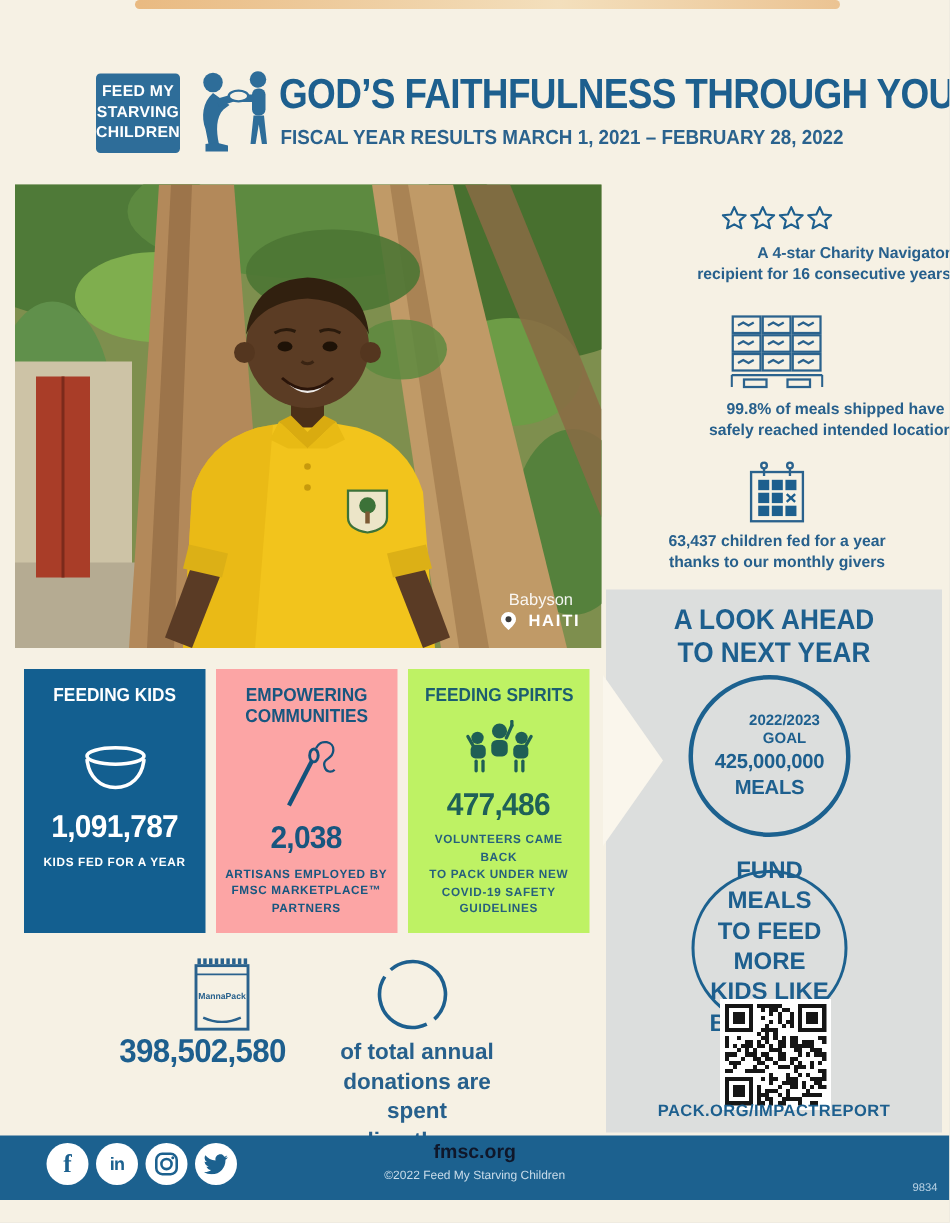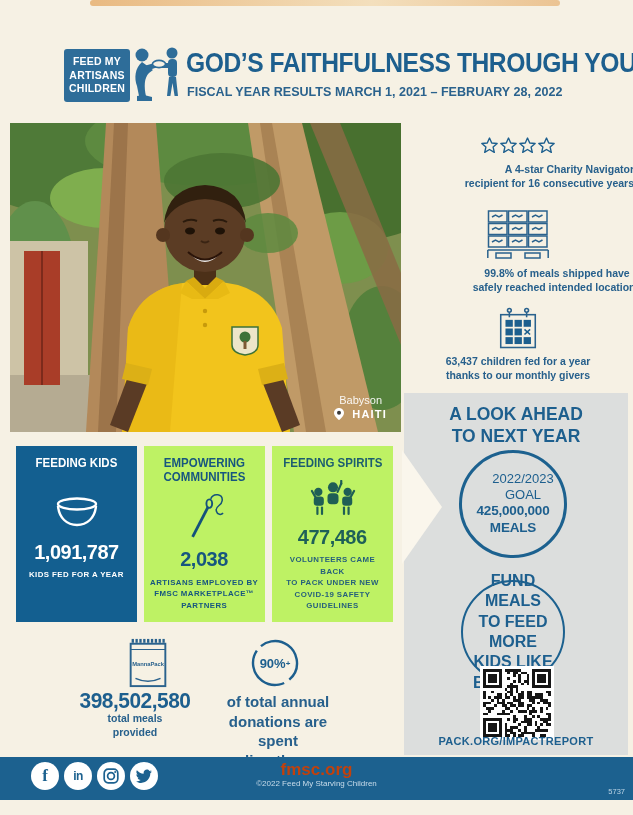--- a/index.html
+++ b/index.html
@@ -4,73 +4,73 @@
 <style>
   html,body{margin:0;padding:0;background:#e9e6dd;}
   .page{position:relative;width:633px;height:815px;background:#f6f1e4;overflow:hidden;
         font-family:"Liberation Sans",sans-serif;color:#1d5f8e;}
   .abs{position:absolute;}
   .tc{text-align:center;}
   .pl{white-space:pre-line;}
   .nowrap{white-space:nowrap;}
 
   
-  .logo-square{left:64px;top:49px;width:66px;height:53px;background:#2e6d99;border-radius:3px;
+  .logo-square{left:64px;top:49px;width:56px;height:53px;background:#2e6d99;border-radius:3px;
     display:flex;flex-direction:column;justify-content:center;align-items:center;
     color:#fff;font-weight:700;font-size:10.5px;line-height:1.28;letter-spacing:.2px;}
   .title{left:186px;top:47px;font-size:28px;font-weight:800;color:#1d5f8e;
     transform:scaleX(.88);transform-origin:left center;letter-spacing:-.5px;}
   .subtitle{left:187px;top:84px;font-size:13.5px;font-weight:700;color:#2a628d;
     transform:scaleX(.93);transform-origin:left center;}
 
   
   .hl-text{left:402px;width:232px;font-size:10.5px;font-weight:700;color:#27608c;line-height:1.3;}
 
   
   .panel{left:404px;top:393px;width:224px;height:362px;background:#dcdedd;}
   .panel-title{left:404px;top:403px;width:224px;font-size:19px;font-weight:800;
     color:#1d5f8e;line-height:1.18;transform:scaleX(.92);}
   .goal-circle{left:459px;top:450px;width:108px;height:108px;border:3px solid #1c618f;border-radius:50%;
     display:flex;flex-direction:column;justify-content:center;align-items:center;box-sizing:border-box;}
   .fund-circle{left:461px;top:580px;width:104px;height:104px;border:2.5px solid #1c618f;border-radius:50%;
     display:flex;justify-content:center;align-items:center;box-sizing:border-box;}
-  .goal-top{font-size:13px;font-weight:400;line-height:1.25;margin-left:20px;}
+  .goal-top{font-size:10px;font-weight:700;line-height:1.25;margin-left:20px;}
   .goal-bottom{font-size:13.5px;font-weight:700;line-height:1.25;letter-spacing:-.2px;}
   .fund-text{font-size:16px;font-weight:600;line-height:1.28;}
   .qr{left:480px;top:666px;width:74px;height:74px;background:#fff;padding:3px;box-sizing:border-box;}
   .impact-url{left:404px;top:735px;width:224px;font-size:11px;font-weight:700;letter-spacing:.3px;color:#1d5f8e;}
 
   
   .card{top:446px;width:121px;height:176px;display:flex;flex-direction:column;align-items:center;
     text-align:center;box-sizing:border-box;padding:10px 5px;}
   .card-title{font-size:12.5px;font-weight:800;line-height:1.15;transform:scaleX(.92);}
   .card-value{font-size:21px;font-weight:800;letter-spacing:-.5px;transform:scaleX(.95);}
   .card-desc{font-size:8px;font-weight:700;letter-spacing:.45px;line-height:1.45;transform:scaleX(.98);}
   .card1{left:16px;background:#135f90;color:#fff;}
-  .card2{left:144px;background:#bef264;color:#17567f;align-items:center;}
+  .card2{left:144px;background:#fca5a5;color:#17567f;align-items:center;}
   .card3{left:272px;background:#bef264;color:#1c5d70;}
   .card3 .card-value{color:#1e6058;}
   .card3 .card-desc{color:#26607c;}
 
   
   .meals-value{left:30px;top:688px;width:210px;font-size:22px;font-weight:800;color:#1d5f8e;
     letter-spacing:-.5px;transform:scaleX(.95);}
   .meals-desc{left:30px;top:712px;width:210px;font-size:10.5px;font-weight:700;color:#27608c;line-height:1.3;}
   .don-circle{left:252px;top:640px;width:46px;height:46px;display:flex;justify-content:center;align-items:center;}
   .don-value{font-size:13px;font-weight:800;color:#1d5f8e;}
   .don-sup{font-size:8px;font-weight:800;vertical-align:6px;}
   .don-desc{left:212px;top:692px;width:132px;font-size:15px;font-weight:700;color:#27608c;line-height:1.3;}
 
   
   .footer-bar{left:0;top:757px;width:633px;height:43px;background:#1c618f;}
   .soc{top:762px;width:28px;height:28px;background:#fff;border-radius:50%;
     display:flex;justify-content:center;align-items:center;color:#1c618f;}
   .soc-f{font-size:17px;font-weight:800;font-family:"Liberation Serif",serif;}
   .soc-in{font-size:12px;font-weight:800;letter-spacing:-.5px;}
-  .site{left:0;top:760px;width:633px;font-size:17px;font-weight:800;color:#c2410c;}
+  .site{left:0;top:760px;width:633px;font-size:13px;font-weight:800;color:#0f172a;}
   .copyright{left:0;top:779px;width:633px;font-size:8px;color:#c9dcea;}
   .doc-code{right:8px;top:787px;font-size:7.5px;color:#b9d2e4;position:absolute;}
 
   
   .photo{left:10px;top:123px;width:391px;height:309px;}
   .photo-caption{left:10px;top:123px;width:391px;height:309px;pointer-events:none;}
   .cap-inner{position:absolute;right:14px;bottom:12px;text-align:center;color:#fff;}
   .cap-name{font-size:11px;opacity:.92;}
   .cap-loc{display:flex;align-items:flex-start;justify-content:center;gap:8px;font-size:11px;
     font-weight:800;letter-spacing:1.2px;margin-top:2px;}
@@ -81,21 +81,21 @@
 </style>
 </head>
 <body>
 
 <div class="page">
 
   <div class="abs streak"></div>
 
   <div class="abs logo-square">
     <span>FEED MY</span>
-    <span>ARTISANS</span>
+    <span>STARVING</span>
     <span>CHILDREN</span>
   </div>
   <svg class="abs" style="left:129px;top:44px;" width="54" height="62" viewBox="0 0 54 62">
     <g fill="#2e6d99">
       <circle cx="13" cy="11" r="6.5"></circle>
       <path d="M13 18 C6 24 5 34 8 42 L10 52 L17 52 C15 43 15 34 20 29 L24 26 Z"></path>
       <path d="M15 22 L29 18 L29 23 L17 27 Z"></path>
       <path d="M8 52 L8 57 L23 57 L23 53 L15 51 Z"></path>
       <circle cx="43" cy="9" r="5.5"></circle>
       <rect x="39" y="15" width="9" height="18" rx="4"></rect>
@@ -535,30 +535,24 @@
       <rect x="29" y="2" width="2.4" height="4"></rect>
         <rect x="33" y="2" width="2.4" height="4"></rect>
         <rect x="37" y="2" width="2.4" height="4"></rect>
     </g>
     <rect x="4" y="7" width="36" height="44" fill="none" stroke="#2a628d" stroke-width="2"></rect>
     <line x1="4" y1="13" x2="40" y2="13" stroke="#2a628d" stroke-width="1.2"></line>
     <text x="22" y="30" text-anchor="middle" font-size="6" font-weight="bold" fill="#2a628d" font-family="Liberation Sans, sans-serif">MannaPack</text>
     <path d="M9 43 Q22 49 35 43" fill="none" stroke="#2a628d" stroke-width="1.6"></path>
   </svg>
   <div class="abs meals-value tc">398,502,580</div>
-  <div class="abs meals-desc tc pl">total meals
-provided</div>
 
   <svg class="abs" style="left:250px;top:638px;" width="50" height="50" viewBox="0 0 58 58">
     <circle cx="29" cy="29" r="25.5" fill="none" stroke="#1d5f8e" stroke-width="2.8" stroke-dasharray="66 7" transform="rotate(-100 29 29)"></circle>
   </svg>
-  <div class="abs don-circle">
-    <span class="don-value">90%</span>
-      <span class="don-value don-sup">+</span>
-  </div>
   <div class="abs don-desc tc pl">of total annual
 donations are spent
 directly on
 meal production</div>
 
   <div class="abs footer-bar"></div>
   <div class="abs soc" style="left:31px;">
     <span class="soc-f">f</span>
   </div>
   <div class="abs soc" style="left:64px;">
@@ -571,15 +565,15 @@
       <circle cx="12.2" cy="3.9" r="1" fill="#1c618f"></circle>
     </svg>
   </div>
   <div class="abs soc" style="left:130px;">
     <svg width="16" height="14" viewBox="0 0 16 14">
       <path fill="#1c618f" d="M15.5 1.3c-.6.4-1.3.6-2 .8C12.8.9 11.9.5 11 .5 9.1.5 7.6 2 7.6 3.9c0 .3 0 .5.1.8C4.9 4.5 2.5 3.2.9 1.2c-.3.5-.5 1.1-.5 1.7 0 1.2.6 2.2 1.5 2.8-.6 0-1.1-.2-1.5-.4v.1c0 1.6 1.2 3 2.7 3.3-.3.1-.6.1-.9.1-.2 0-.4 0-.6-.1.4 1.3 1.7 2.3 3.1 2.3-1.1.9-2.6 1.4-4.1 1.4H0c1.5.9 3.2 1.5 5 1.5 6 0 9.3-5 9.3-9.3v-.4c.6-.5 1.2-1 1.6-1.7-.6.3-1.2.4-1.9.5.7-.4 1.2-1 1.5-1.7z"></path>
     </svg>
   </div>
   <div class="abs site tc">fmsc.org</div>
   <div class="abs copyright tc">©2022 Feed My Starving Children</div>
-  <div class="doc-code">5737</div>
+  <div class="doc-code">9834</div>
 
 </div>
 
 </body></html>

